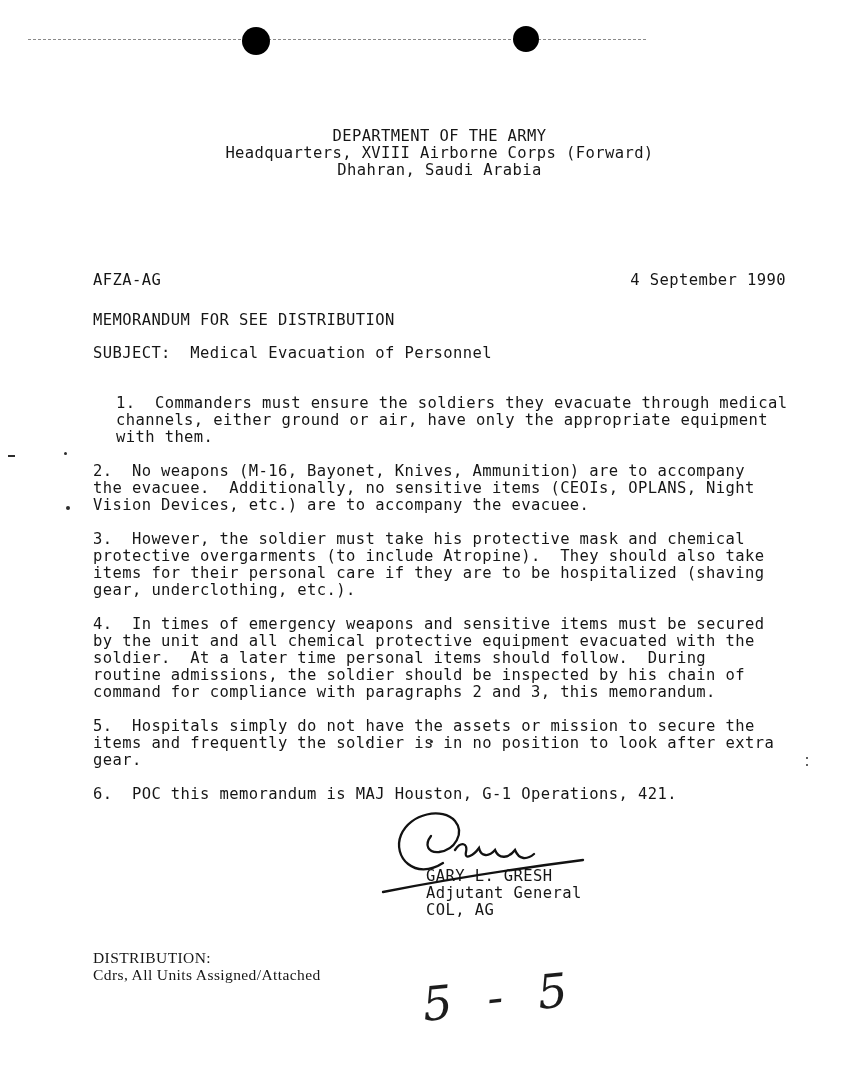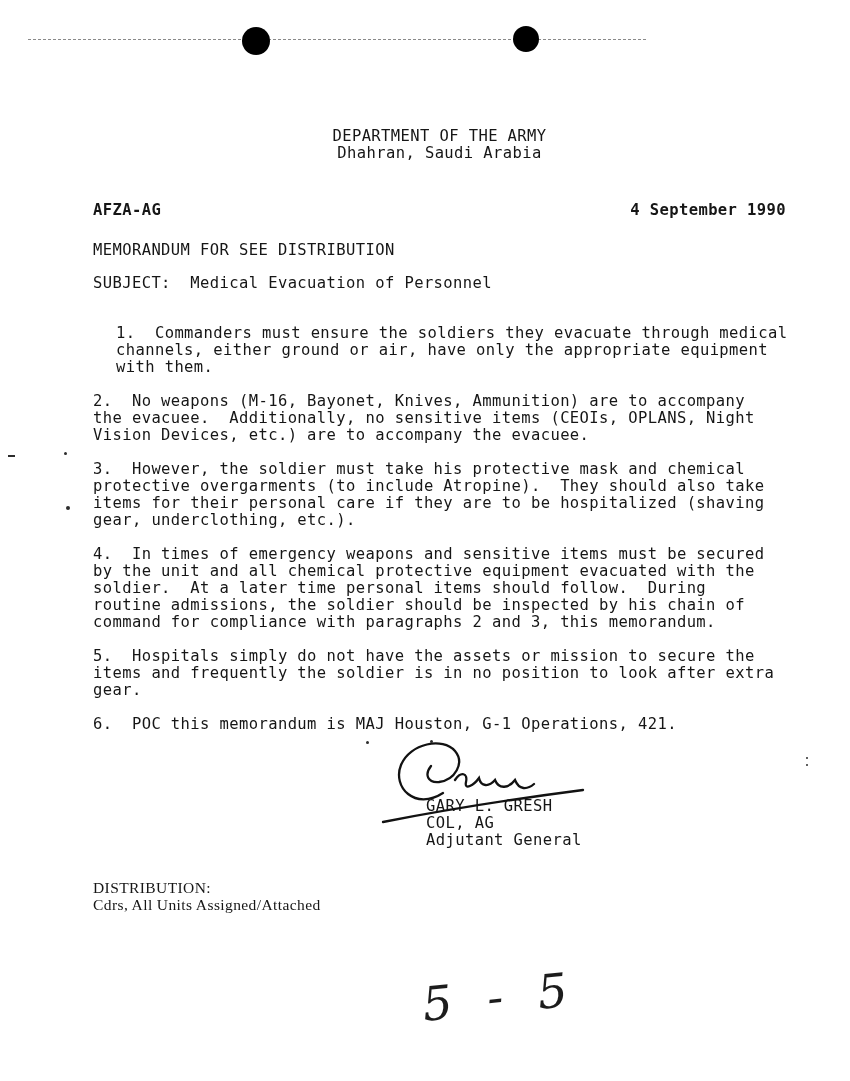--- a/index.html
+++ b/index.html
@@ -45,26 +45,25 @@
     width: 850px;
   }
   .txt { white-space: pre; }
 
   .letterhead {
     margin-top: 128px;
     width: 693px;
     text-align: center;
   }
   .symbol-row {
-    margin-top: 40px;
+    margin-top: 93px;
     width: 693px;
     display: flex;
     justify-content: space-between;
     align-items: baseline;
-    font-weight: bold;
   }
   .memo-for { margin-top: 23px; }
   .subject  { margin-top: 16px; }
   .para     { margin: 17px 0 0 0; }
   .para-first { margin-top: 33px; margin-left: 23px; }
   .closing  { margin-top: 29px; }
 
   .sig-area {
     position: relative;
     height: 116px;
@@ -109,20 +108,21 @@
 <div class="page">
 
   <div class="dash-line"></div>
   <div class="hole hole-left"></div>
   <div class="hole hole-right"></div>
 
   <div class="content">
 
     <div class="letterhead">
       <div class="txt">DEPARTMENT OF THE ARMY</div>
+      <div class="txt">Headquarters, XVIII Airborne Corps (Forward)</div>
       <div class="txt">Dhahran, Saudi Arabia</div>
     </div>
 
     <div class="symbol-row">
       <span class="txt">AFZA-AG</span>
       <span class="txt">4 September 1990</span>
     </div>
 
     <div class="memo-for txt">MEMORANDUM FOR SEE DISTRIBUTION</div>
 
@@ -152,22 +152,22 @@
     <div class="sig-area">
       <svg class="signature-svg" viewBox="0 0 205 94" xmlns="http://www.w3.org/2000/svg">
         <g fill="none" stroke="#121212" stroke-width="2.3" stroke-linecap="round">
           <path d="M 62 58 C 34 76 11 52 20 30 C 29 8 62 2 74 16 C 84 28 74 45 58 47 C 47 48 43 40 50 31"></path>
           <path d="M 74 45 c 6 -9 13 -7 11 2 c -2 9 8 3 13 -4 c 2 9 10 9 16 2 c 4 10 14 8 20 0 c 4 10 12 10 19 4"></path>
           <path d="M 2 87 C 58 76 140 63 202 55"></path>
         </g>
       </svg>
       <div class="sig-block">
         <div class="txt">GARY L. GRESH</div>
+        <div class="txt">Adjutant General</div>
         <div class="txt">COL, AG</div>
-        <div class="txt">Adjutant General</div>
       </div>
     </div>
 
     <div class="distribution">
       <div class="txt">DISTRIBUTION:</div>
       <div class="txt">Cdrs, All Units Assigned/Attached</div>
     </div>
 
   </div>
 

